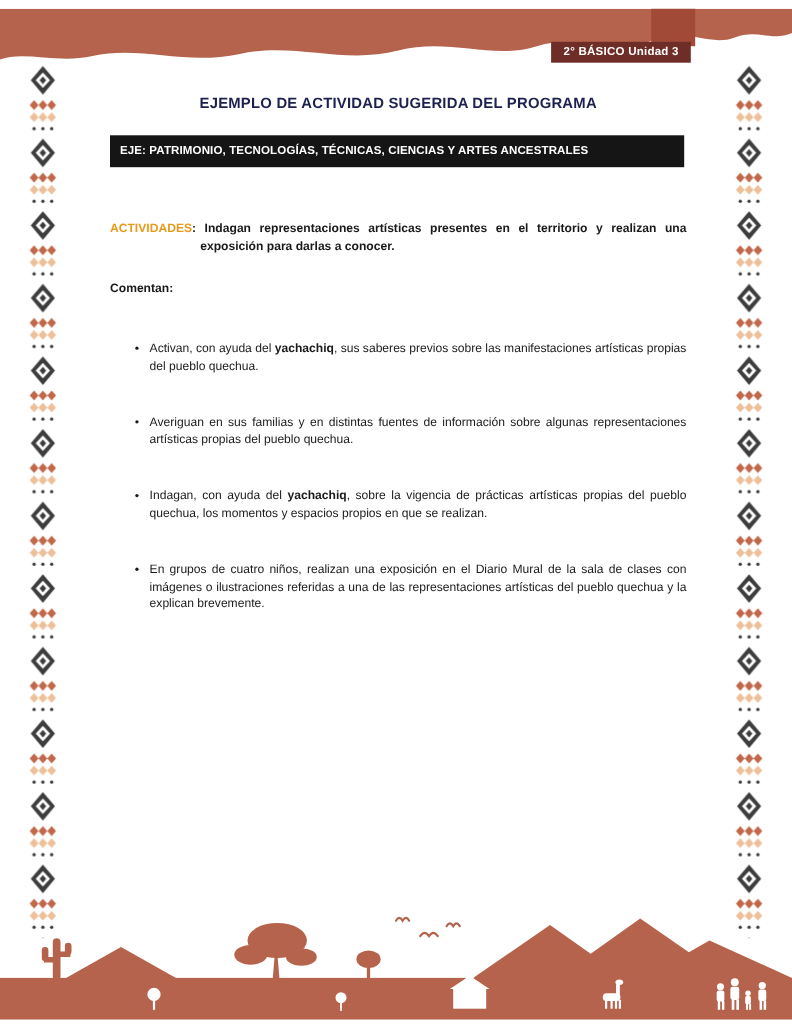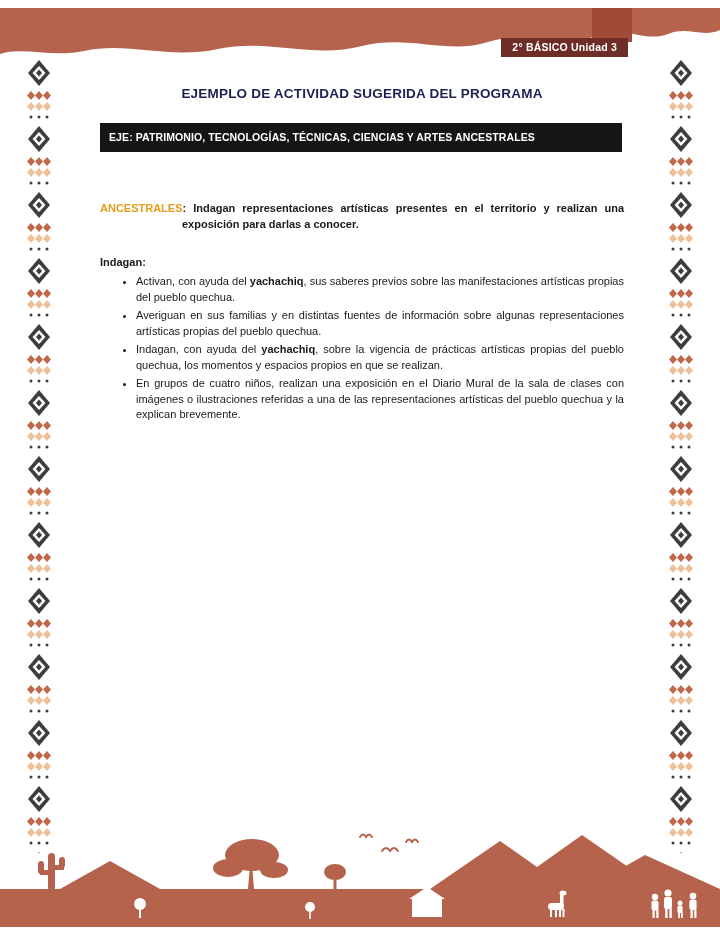--- a/index.html
+++ b/index.html
@@ -43,21 +43,21 @@
   .activities{ position:absolute; top:201px; left:100px; width:524px;
     font-size:11px; line-height:15.5px; font-weight:700; text-align:justify;
     padding-left:82px; text-indent:-82px; color:var(--body-ink); }
   .act-label{ color:var(--activities-label); }
   .act-colon{ color:var(--body-ink); }
   .examples-label{ position:absolute; top:256px; left:100px;
     font-size:11px; font-weight:700; color:var(--body-ink); }
   .examples-list{ position:absolute; top:274px; left:100px; width:524px;
     list-style:disc; padding-left:36px; font-size:11px; line-height:15.5px;
     text-align:justify; color:var(--body-ink); }
-  .examples-list li{ margin-bottom:3px; }
+  .examples-list li{ margin-bottom:3px;margin-top:36px; }
   .bold{ font-weight:700; }
   
   .footer-scene{ position:absolute; bottom:5px; left:0; display:block; }
   
   .fill-terr{ fill:var(--terracotta-band); }
   .fill-white{ fill:#ffffff; }
   .fill-pdark{ fill:var(--pattern-dark); }
   .fill-pterr{ fill:var(--pattern-terracotta); }
   .fill-ppeach{ fill:var(--pattern-peach); }
   .stroke-terr{ stroke:var(--terracotta-band); fill:none; stroke-width:2; stroke-linecap:round; }
@@ -135,23 +135,23 @@
       <rect width="26" height="795" fill="url(#weave-r)"></rect>
     </svg>
   </div>
 
   <h1 class="page-title">EJEMPLO DE ACTIVIDAD SUGERIDA DEL PROGRAMA</h1>
 
   <div class="eje-banner">
     <span>EJE: PATRIMONIO, TECNOLOGÍAS, TÉCNICAS, CIENCIAS Y ARTES ANCESTRALES</span>
   </div>
 
-  <p class="activities"><span class="act-label">ANCESTRALES</span><span class="act-colon">:</span> <span class="act-desc">Indagan representaciones artísticas presentes en el territorio y realizan una exposición para darlas a conocer.</span></p>
-
-  <p class="examples-label">Indagan:</p>
+  <p class="activities"><span class="act-label">ACTIVIDADES</span><span class="act-colon">:</span> <span class="act-desc">Indagan representaciones artísticas presentes en el territorio y realizan una exposición para darlas a conocer.</span></p>
+
+  <p class="examples-label">Comentan:</p>
 
   <ul class="examples-list">
       <li><span>Activan, con ayuda del </span><span class="bold">yachachiq</span><span>, sus saberes previos sobre las manifestaciones artísticas propias del pueblo quechua.</span></li>
       <li><span>Averiguan en sus familias y en distintas fuentes de información sobre algunas representaciones artísticas propias del pueblo quechua.</span></li>
       <li><span>Indagan, con ayuda del </span><span class="bold">yachachiq</span><span>, sobre la vigencia de prácticas artísticas propias del pueblo quechua, los momentos y espacios propios en que se realizan.</span></li>
       <li><span>En grupos de cuatro niños, realizan una exposición en el Diario Mural de la sala de clases con imágenes o ilustraciones referidas a una de las representaciones artísticas del pueblo quechua y la explican brevemente.</span></li>
     </ul>
 
   <svg class="footer-scene" width="720" height="100" viewBox="0 0 720 100" preserveAspectRatio="none">
     <rect class="fill-terr" x="0" y="62" width="720" height="38"></rect>

